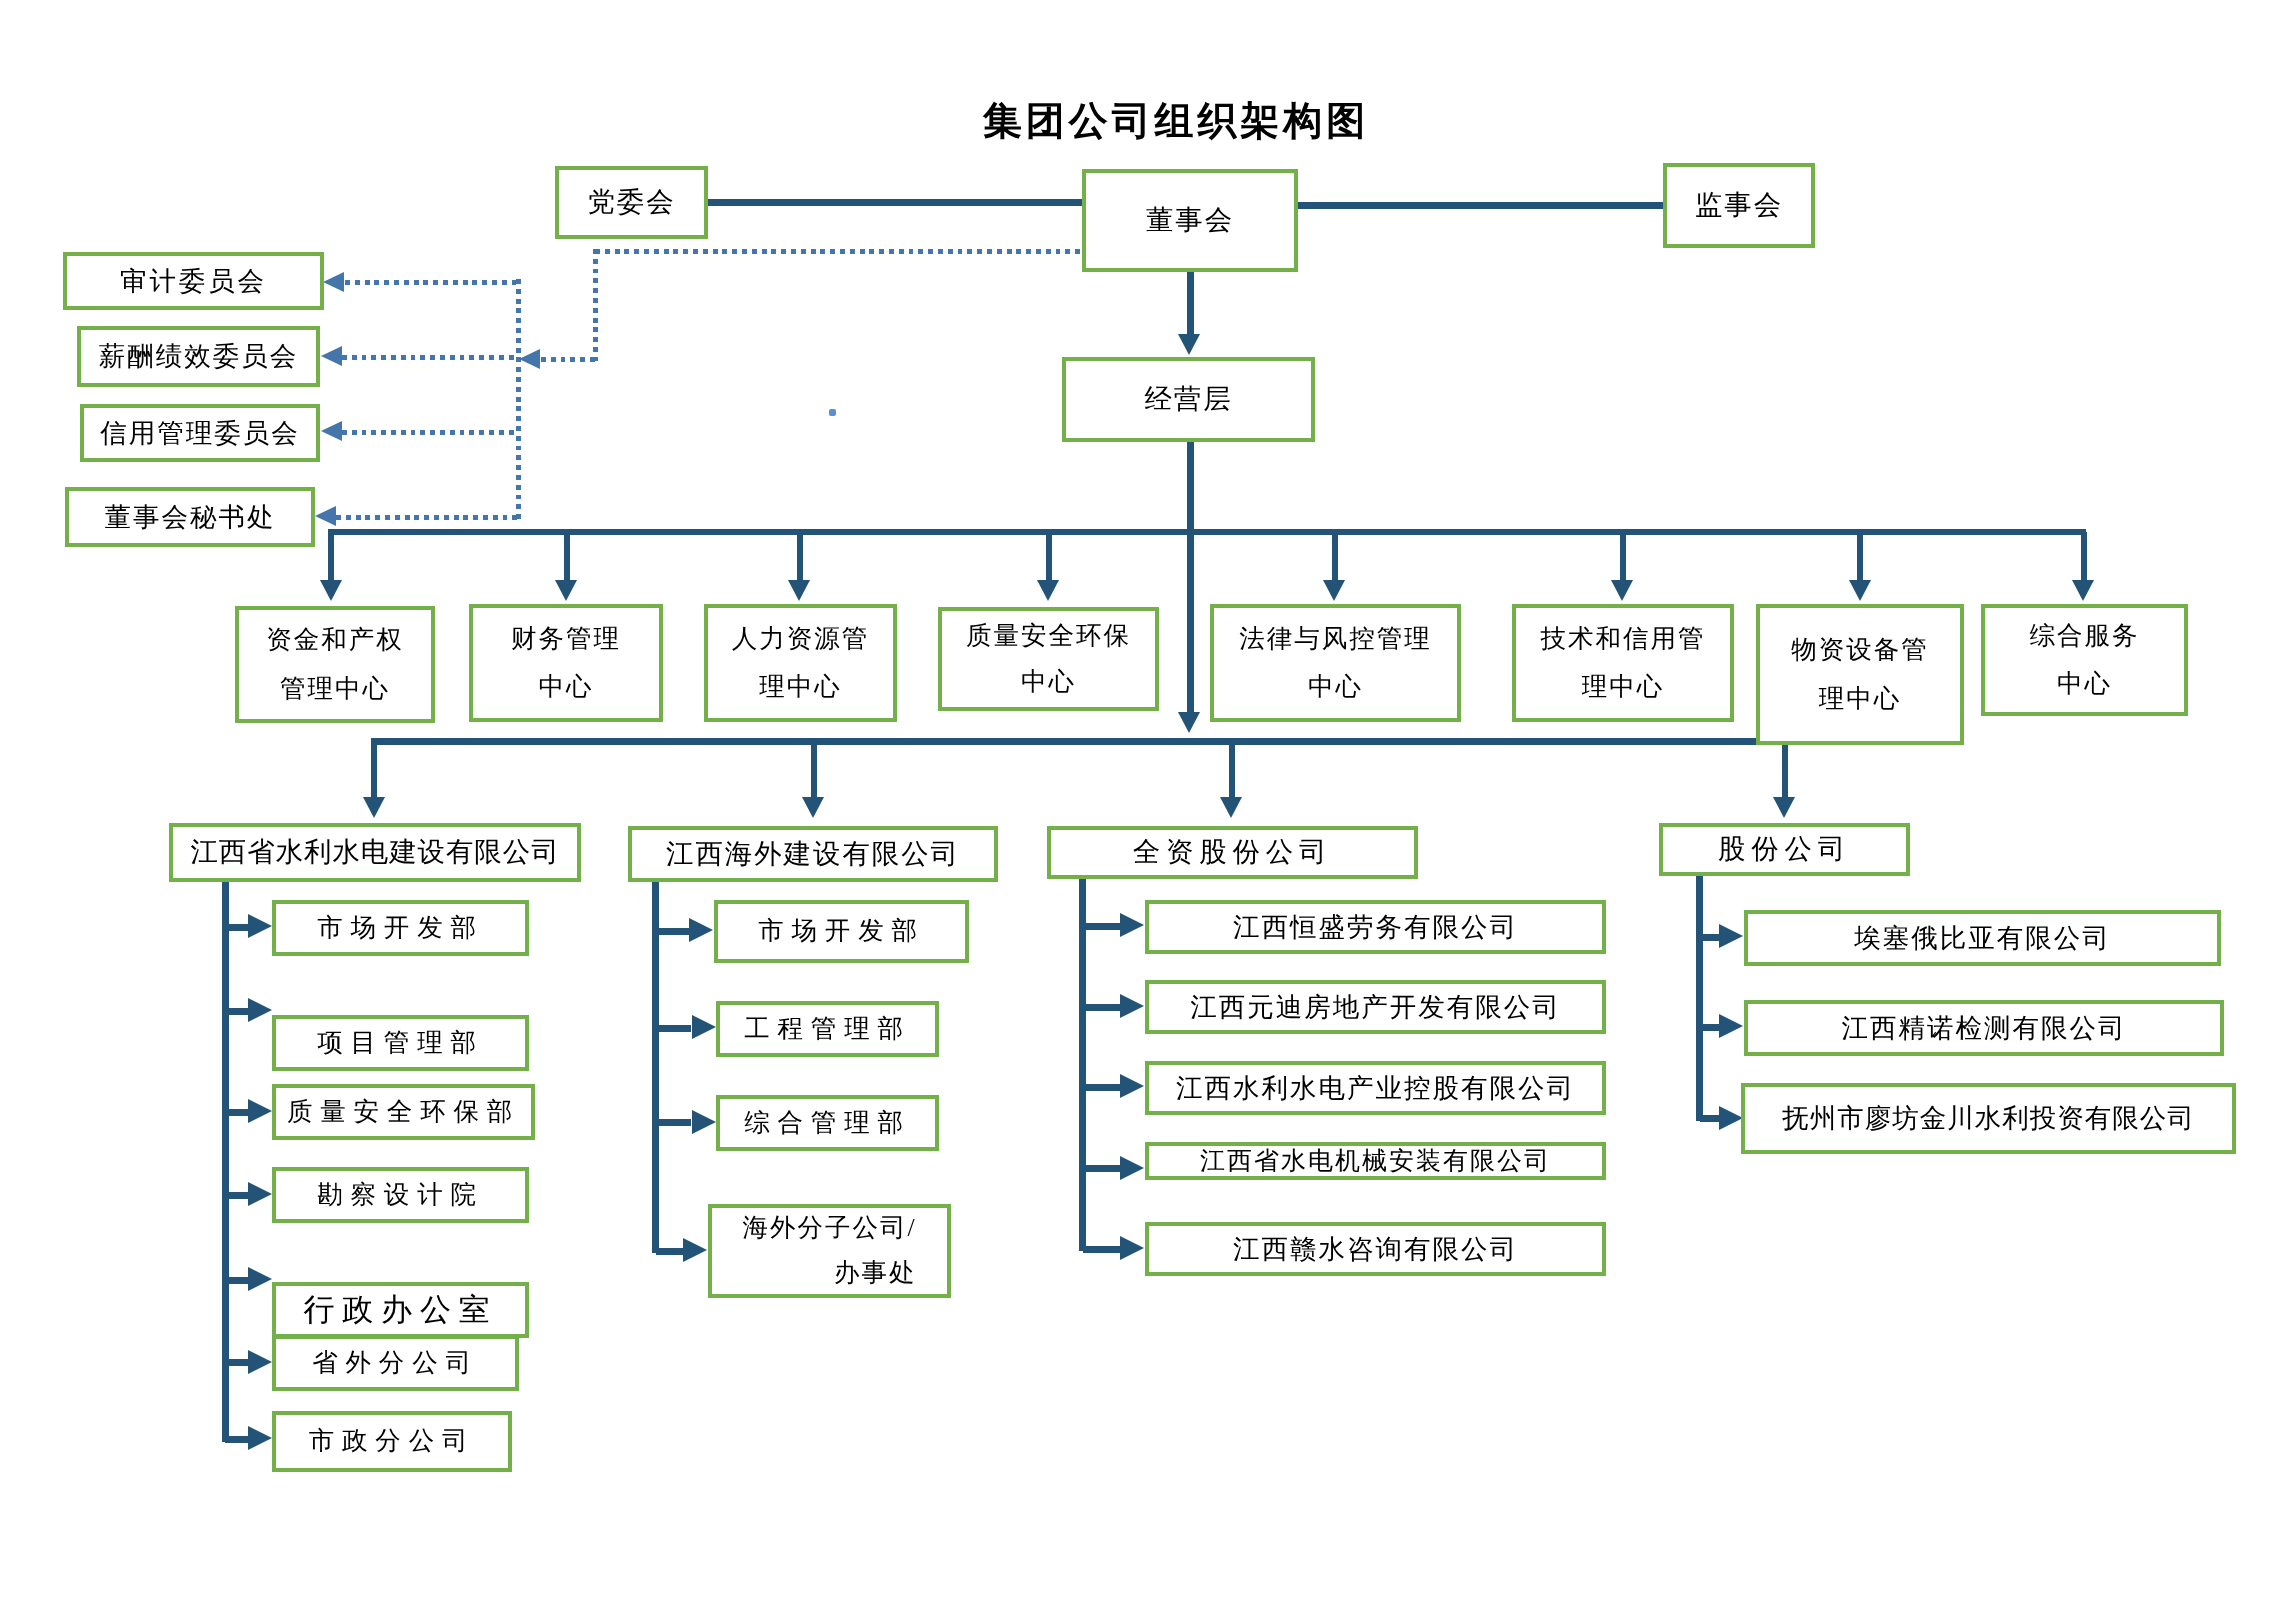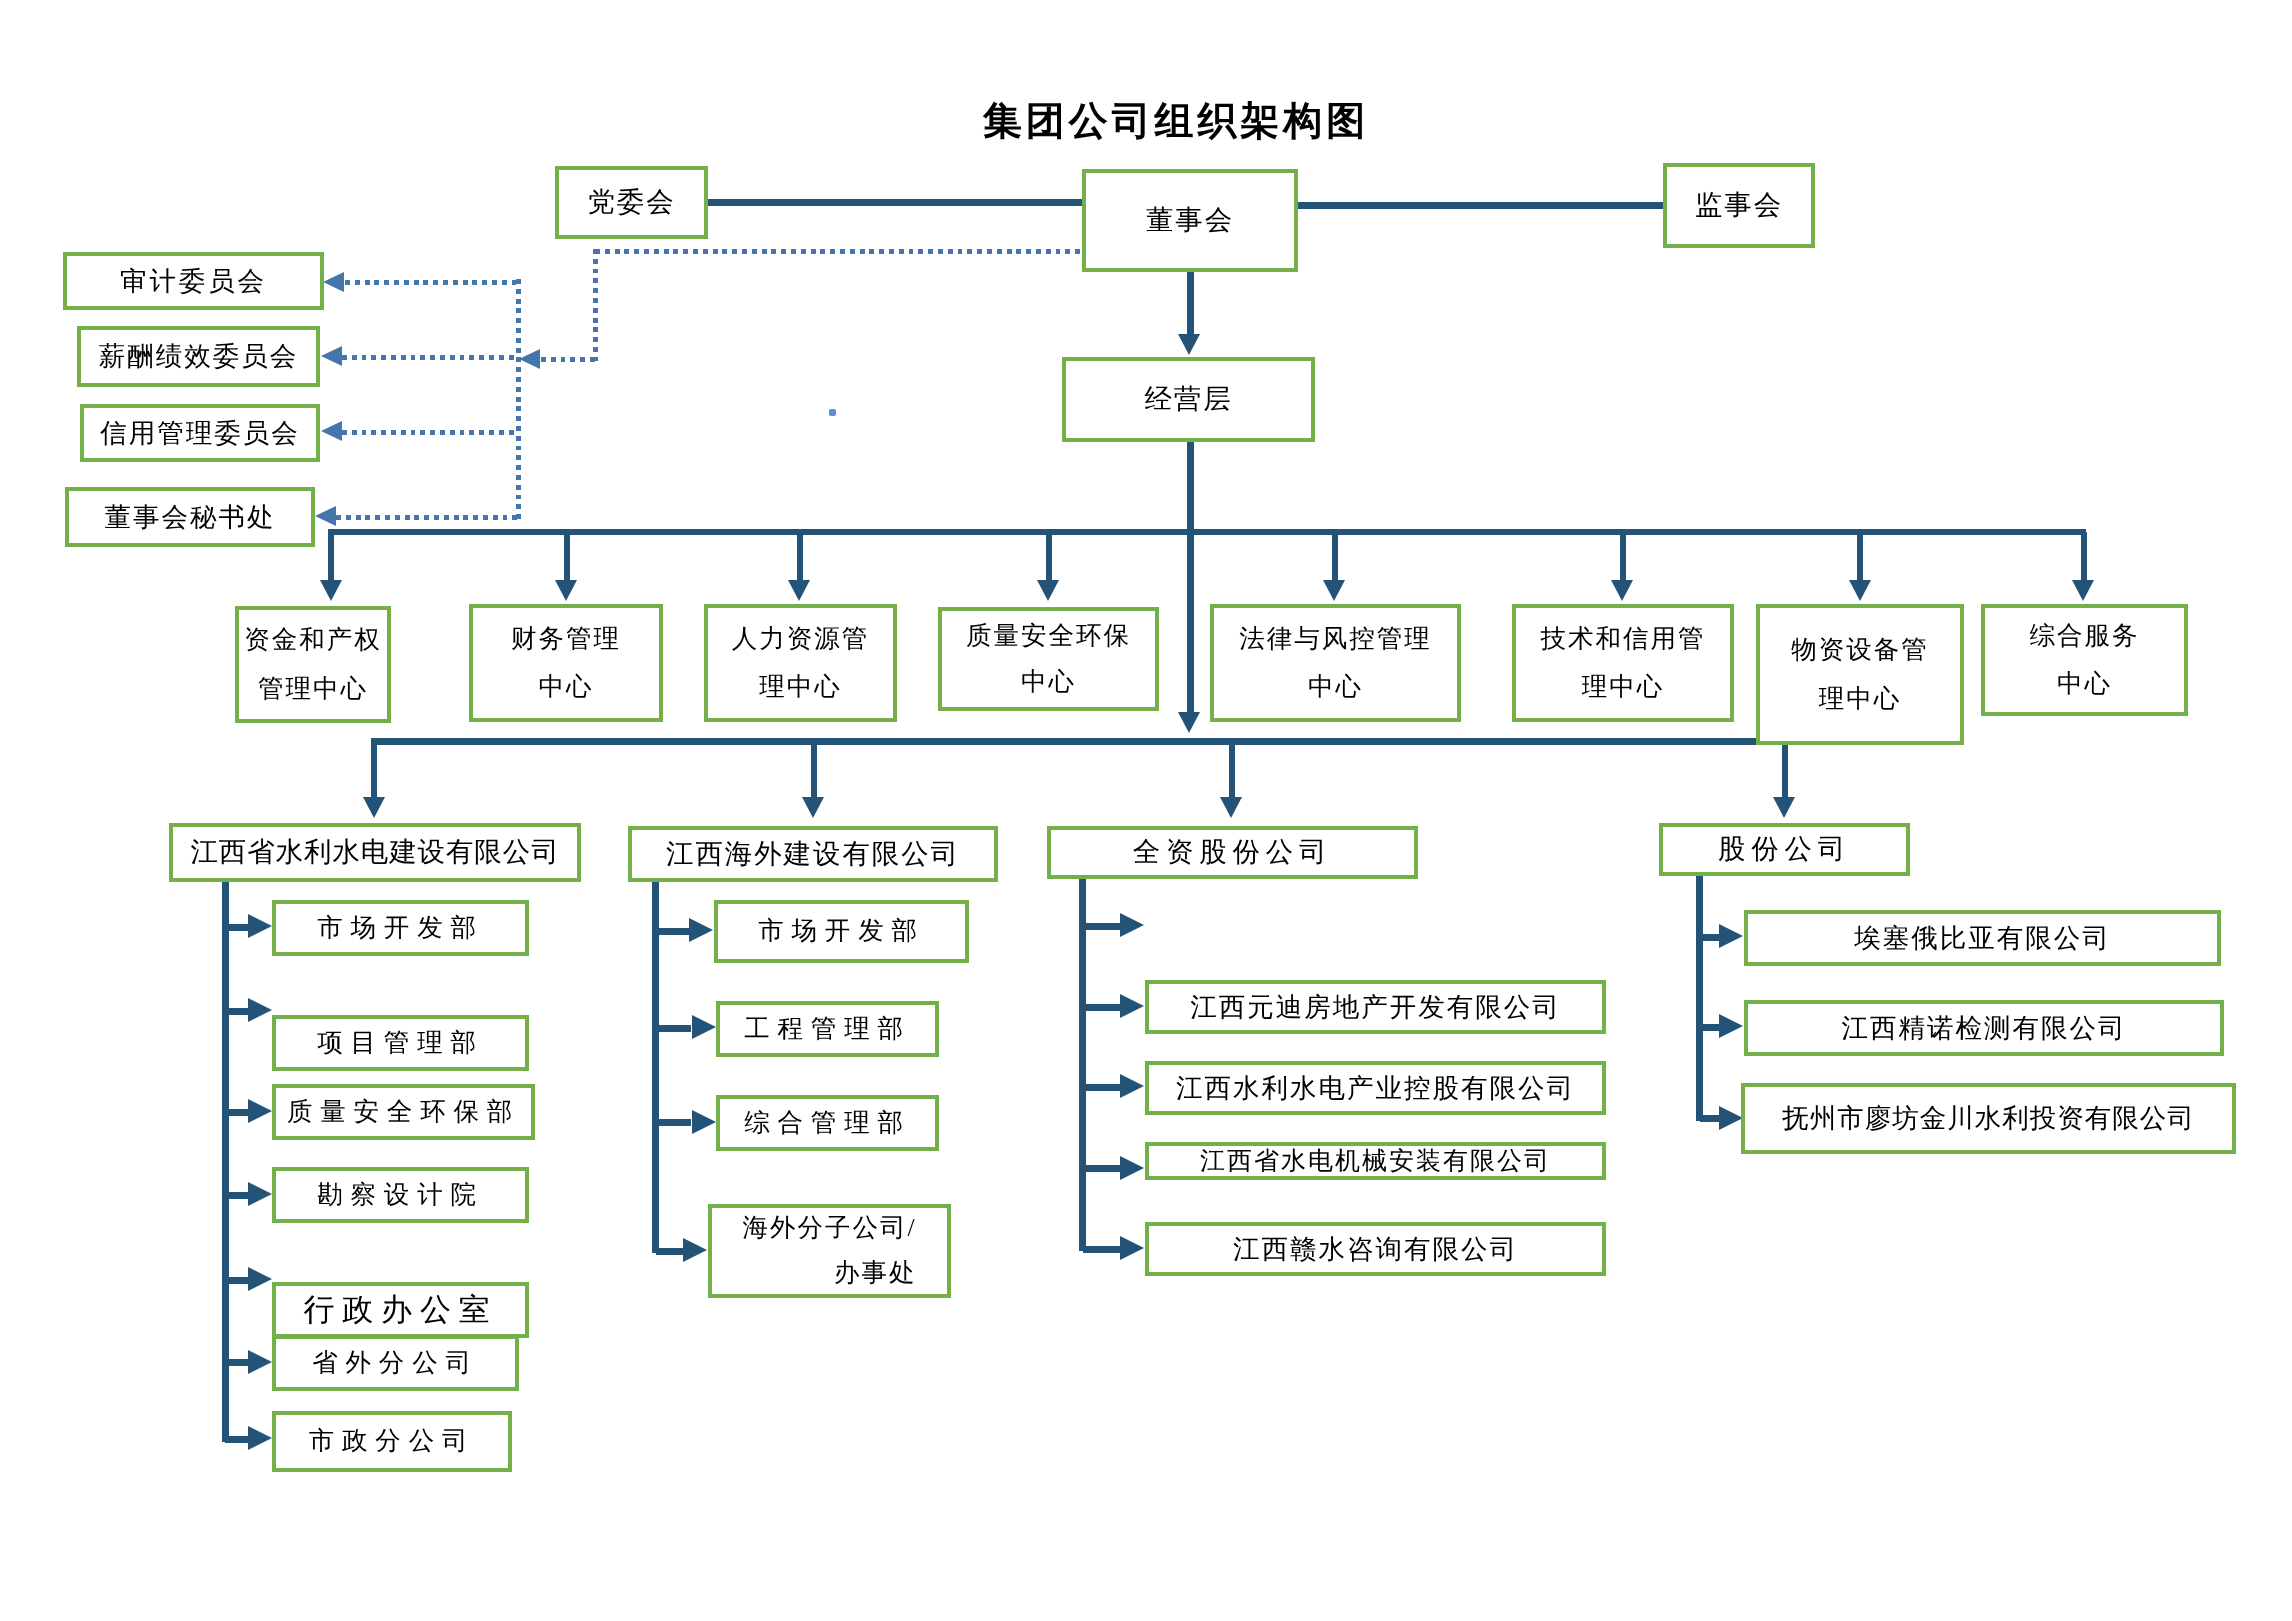--- a/index.html
+++ b/index.html
@@ -134,21 +134,21 @@
   <div class="box" style="left:1082px;top:169px;width:216px;height:103px;font-size:27.4px;letter-spacing:2px;">董事会</div>
   <div class="box" style="left:1663px;top:163px;width:152px;height:85px;font-size:27.4px;letter-spacing:2px;">监事会</div>
 
   <div class="box" style="left:63px;top:252px;width:261px;height:58px;font-size:26.5px;letter-spacing:2.9px;">审计委员会</div>
   <div class="box" style="left:77px;top:326px;width:243px;height:61px;font-size:26.5px;letter-spacing:2px;">薪酬绩效委员会</div>
   <div class="box" style="left:80px;top:404px;width:240px;height:58px;font-size:26.5px;letter-spacing:2px;">信用管理委员会</div>
   <div class="box" style="left:65px;top:487px;width:250px;height:60px;font-size:26.5px;letter-spacing:2px;">董事会秘书处</div>
 
   <div class="box" style="left:1062px;top:357px;width:253px;height:85px;font-size:27.4px;letter-spacing:2px;">经营层</div>
 
-  <div class="box" style="left:235px;top:606px;width:156px;height:117px;font-size:25.5px;letter-spacing:2px;">资金和产权
+  <div class="box" style="left:235px;top:606px;width:200px;height:117px;font-size:25.5px;letter-spacing:2px;">资金和产权
 管理中心</div>
   <div class="box" style="left:469px;top:604px;width:194px;height:118px;font-size:25.5px;letter-spacing:2px;">财务管理
 中心</div>
   <div class="box" style="left:704px;top:604px;width:193px;height:118px;font-size:25.5px;letter-spacing:2px;">人力资源管
 理中心</div>
   <div class="box" style="left:938px;top:607px;width:221px;height:104px;font-size:25.5px;letter-spacing:2px;line-height:1.8;">质量安全环保
 中心</div>
   <div class="box" style="left:1210px;top:604px;width:251px;height:118px;font-size:25.5px;letter-spacing:2px;">法律与风控管理
 中心</div>
   <div class="box" style="left:1512px;top:604px;width:222px;height:118px;font-size:25.5px;letter-spacing:2px;">技术和信用管
@@ -170,20 +170,21 @@
   <div class="box" style="left:272px;top:1253px;width:257px;height:56px;font-size:31px;letter-spacing:7.8px;margin-top:29px;">行政办公室</div>
   <div class="box" style="left:272px;top:1335px;width:247px;height:56px;font-size:25.5px;letter-spacing:7.8px;">省外分公司</div>
   <div class="box" style="left:272px;top:1411px;width:240px;height:61px;font-size:25.5px;letter-spacing:7.8px;">市政分公司</div>
 
   <div class="box" style="left:714px;top:900px;width:255px;height:63px;font-size:25.5px;letter-spacing:7.8px;">市场开发部</div>
   <div class="box" style="left:716px;top:1001px;width:223px;height:56px;font-size:25.5px;letter-spacing:7.8px;">工程管理部</div>
   <div class="box" style="left:716px;top:1095px;width:223px;height:56px;font-size:25.5px;letter-spacing:7.8px;">综合管理部</div>
   <div class="box" style="left:708px;top:1204px;width:243px;height:94px;font-size:25.5px;letter-spacing:2px;line-height:1.75;text-align:right;">海外分子公司/
 办事处</div>
 
+  <div class="box" style="left:1145px;top:900px;width:461px;height:54px;font-size:26.5px;letter-spacing:2px;">江西恒盛劳务有限公司</div>
   <div class="box" style="left:1145px;top:980px;width:461px;height:54px;font-size:26.5px;letter-spacing:2px;">江西元迪房地产开发有限公司</div>
   <div class="box" style="left:1145px;top:1061px;width:461px;height:54px;font-size:26.5px;letter-spacing:2px;">江西水利水电产业控股有限公司</div>
   <div class="box" style="left:1145px;top:1142px;width:461px;height:38px;font-size:25px;letter-spacing:2px;">江西省水电机械安装有限公司</div>
   <div class="box" style="left:1145px;top:1222px;width:461px;height:54px;font-size:26.5px;letter-spacing:2px;">江西赣水咨询有限公司</div>
 
   <div class="box" style="left:1744px;top:910px;width:477px;height:56px;font-size:26.5px;letter-spacing:2px;">埃塞俄比亚有限公司</div>
   <div class="box" style="left:1744px;top:1000px;width:480px;height:56px;font-size:26.5px;letter-spacing:2px;">江西精诺检测有限公司</div>
   <div class="box" style="left:1741px;top:1083px;width:495px;height:71px;font-size:26.5px;letter-spacing:1px;">抚州市廖坊金川水利投资有限公司</div>
 
 </div>

